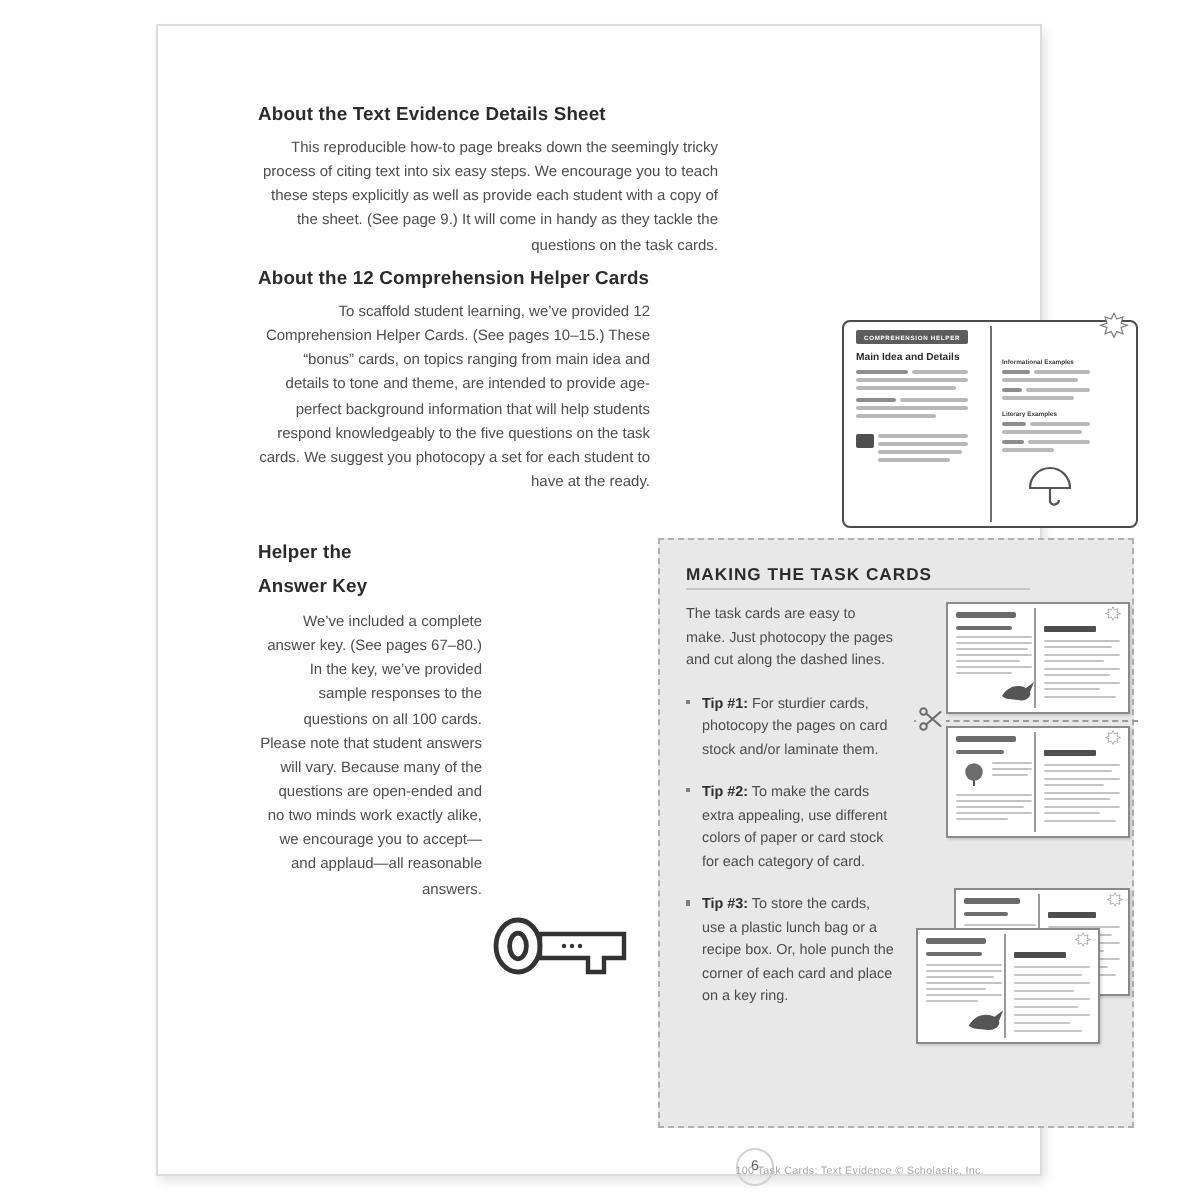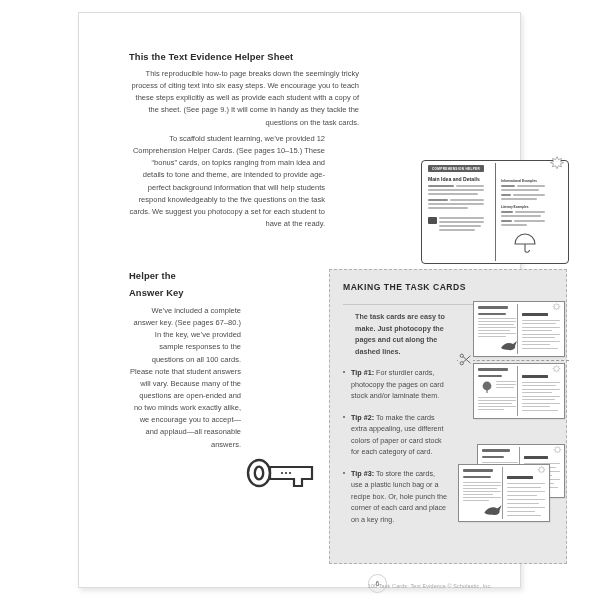--- a/index.html
+++ b/index.html
@@ -131,33 +131,32 @@
     border: 1.6px dashed #b0b0b0;
     box-sizing: border-box;
     padding: 12px 13px;
   }
   #task-panel h3 {
     font-size: 8.6px;
     font-weight: bold;
     color: #2b2b2b;
     letter-spacing: 0.5px;
     margin: 0 0 6px 0;
-    padding-bottom: 12px;
+    padding-bottom: 2px;
     border-bottom: 1px solid #c6c6c6;
     width: 172px;
   }
   .panel-col {
     width: 104px;
   }
   .panel-text {
     font-size: 7.2px;
     line-height: 1.6;
     color: #4c4c4c;
-    margin: 0 0 10px 12px;
-    font-weight: bold;
+    margin: 0 0 10px 0;
   }
   ul.tips {
     margin: 0;
     padding: 0;
     list-style: none;
   }
   ul.tips li {
     position: relative;
     font-size: 7.2px;
     line-height: 1.6;
@@ -276,25 +275,26 @@
     color: #a8a8a8;
     letter-spacing: 0.15px;
   }
 </style>
 </head>
 <body>
 
 <div id="page-sheet">
 
   <div class="col-left" style="top:38px;width:230px">
-    <h2 class="sec-title">This the Text Evidence Helper Sheet</h2>
+    <h2 class="sec-title">About the Text Evidence Details Sheet</h2>
     <p class="body-text">This reproducible how-to page breaks down the seemingly tricky process of citing text into six easy steps. We encourage you to teach these steps explicitly as well as provide each student with a copy of the sheet. (See page 9.) It will come in handy as they tackle the questions on the task cards.</p>
   </div>
 
   <div class="col-left" style="top:120px;width:196px">
+    <h2 class="sec-title">About the 12 Comprehension Helper Cards</h2>
     <p class="body-text">To scaffold student learning, we’ve provided 12 Comprehension Helper Cards. (See pages 10–15.) These “bonus” cards, on topics ranging from main idea and details to tone and theme, are intended to provide age-perfect background information that will help students respond knowledgeably to the five questions on the task cards. We suggest you photocopy a set for each student to have at the ready.</p>
   </div>
 
   <div class="col-left col-narrow" style="top:257px">
     <h2 class="sec-title">Helper the</h2>
     <h2 class="sec-title" style="margin-bottom:6px">Answer Key</h2>
     <p class="body-text">We’ve included a complete answer key. (See pages 67–80.) In the key, we’ve provided sample responses to the questions on all 100 cards. Please note that student answers will vary. Because many of the questions are open-ended and no two minds work exactly alike, we encourage you to accept—and applaud—all reasonable answers.</p>
   </div>
 
   <div id="helper-card">

